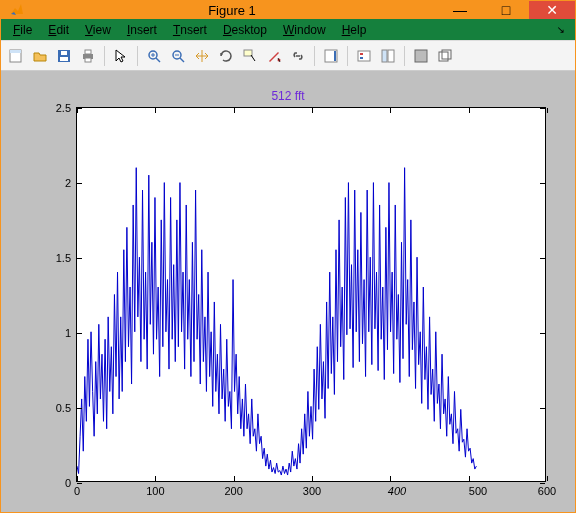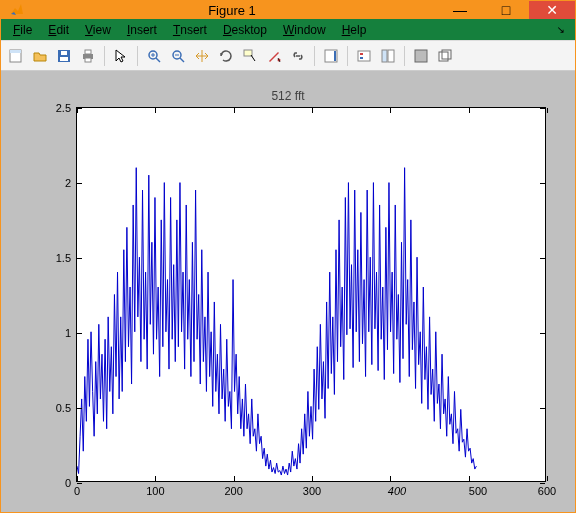--- a/index.html
+++ b/index.html
@@ -14,21 +14,21 @@
   .menubar { height: 22px; background: #15803d; border-bottom: 1px solid #ddd; display:flex; align-items:center; padding: 0 6px; gap: 4px; }
   .menuitem { padding: 2px 6px; font-size: 12px; }
   .menuitem u { text-decoration: underline; }
   .menubar .spacer { flex:1; }
   .menu-arrow { font-size: 10px; padding-right: 4px; }
   .toolbar { height: 30px; background: #f4f4f4; border-bottom: 1px solid #ccc; display:flex; align-items:center; padding: 0 4px; gap: 2px; }
   .tbtn { width: 22px; height: 22px; display:flex; align-items:center; justify-content:center; border:1px solid transparent; border-radius:2px; }
   .tsep { width:1px; height:20px; background:#ccc; margin:0 3px; }
   .figbody { flex:1; background: #c0c0c0; display:flex; align-items:center; justify-content:center; padding: 10px 10px 10px 10px; }
   .plotwrap { position:relative; width: 540px; height: 405px; }
-  .charttitle { position:absolute; top: 0; left:0; right:0; text-align:center; font-size: 12px; color:#404040; }
+  .charttitle { position:absolute; top: 0; left:0; right:0; text-align:center; font-size: 12px; color:#6d28d9; }
   .axes { position:absolute; left: 58px; top: 18px; width: 470px; height: 375px; background:#fff; border:1px solid #000; }
   .ytick { position:absolute; right: 100%; transform: translateY(-50%); font-size:11px; padding-right:6px; color:#000; white-space:nowrap; }
   .xtick { position:absolute; top: 100%; transform: translateX(-50%); font-size:11px; padding-top:4px; color:#000; }
   .tickmark-y { position:absolute; left:0; width:5px; height:1px; background:#000; }
   .tickmark-y2 { position:absolute; right:0; width:5px; height:1px; background:#000; }
   .tickmark-x { position:absolute; bottom:0; width:1px; height:5px; background:#000; }
   .tickmark-x2 { position:absolute; top:0; width:1px; height:5px; background:#000; }
   svg.plot { position:absolute; left:0; top:0; width:100%; height:100%; }
   svg.plot polyline { fill:none; stroke:#0000cd; stroke-width:1; }
 </style>

